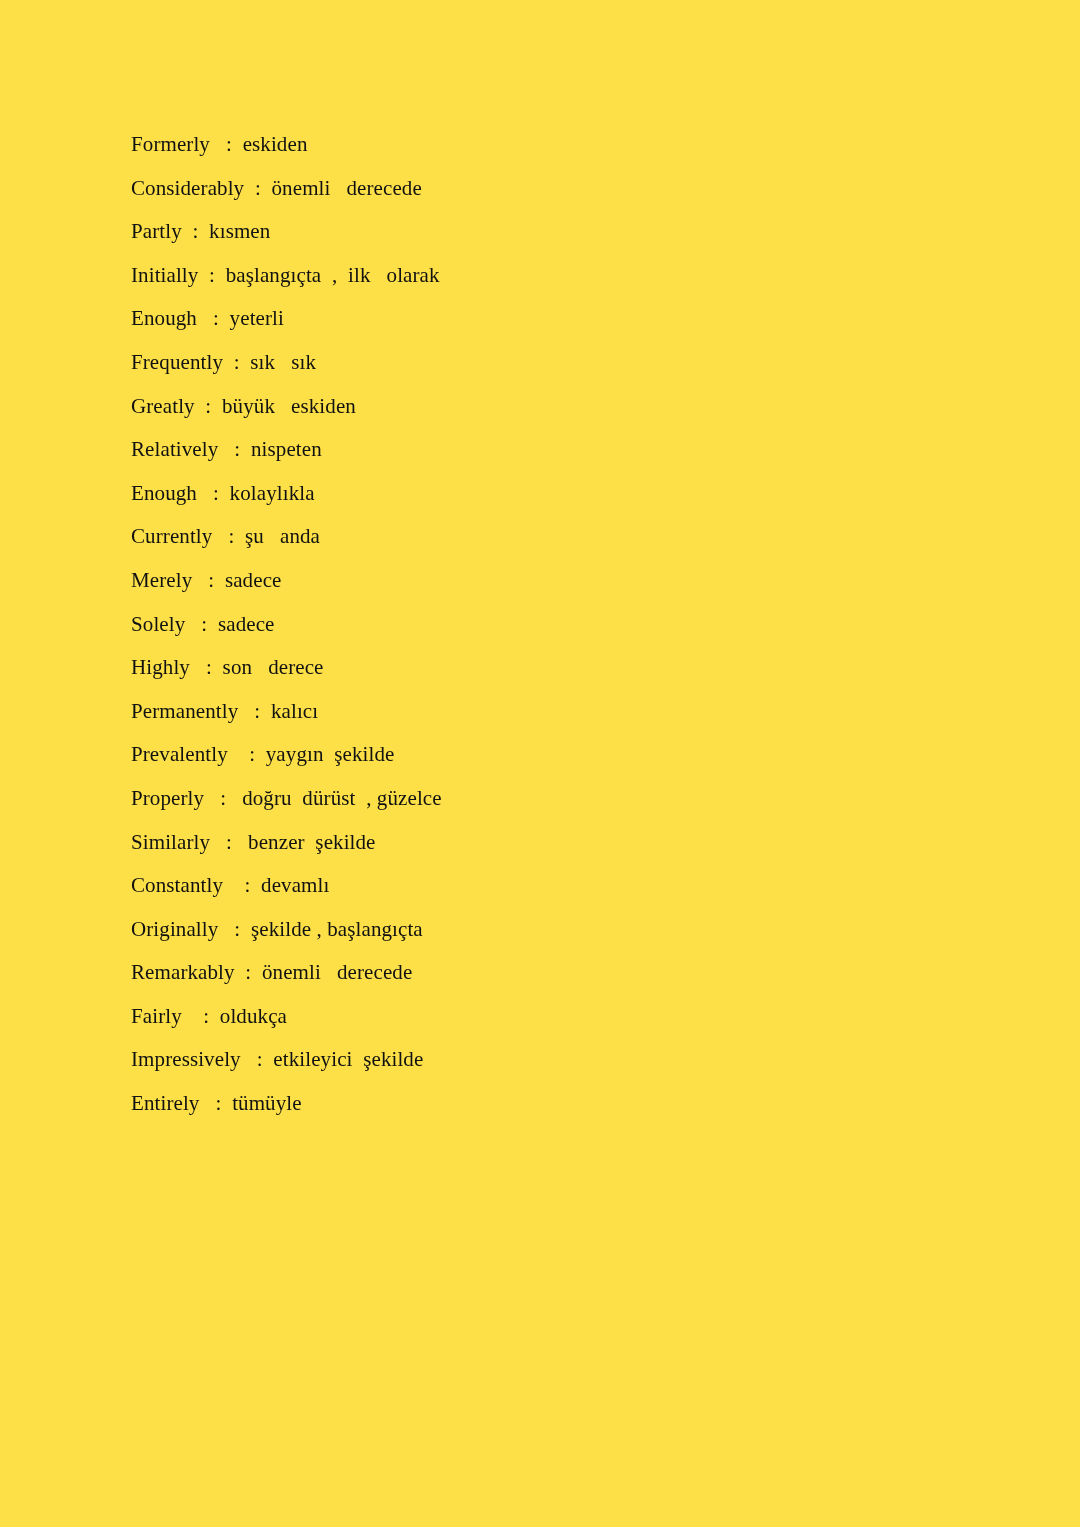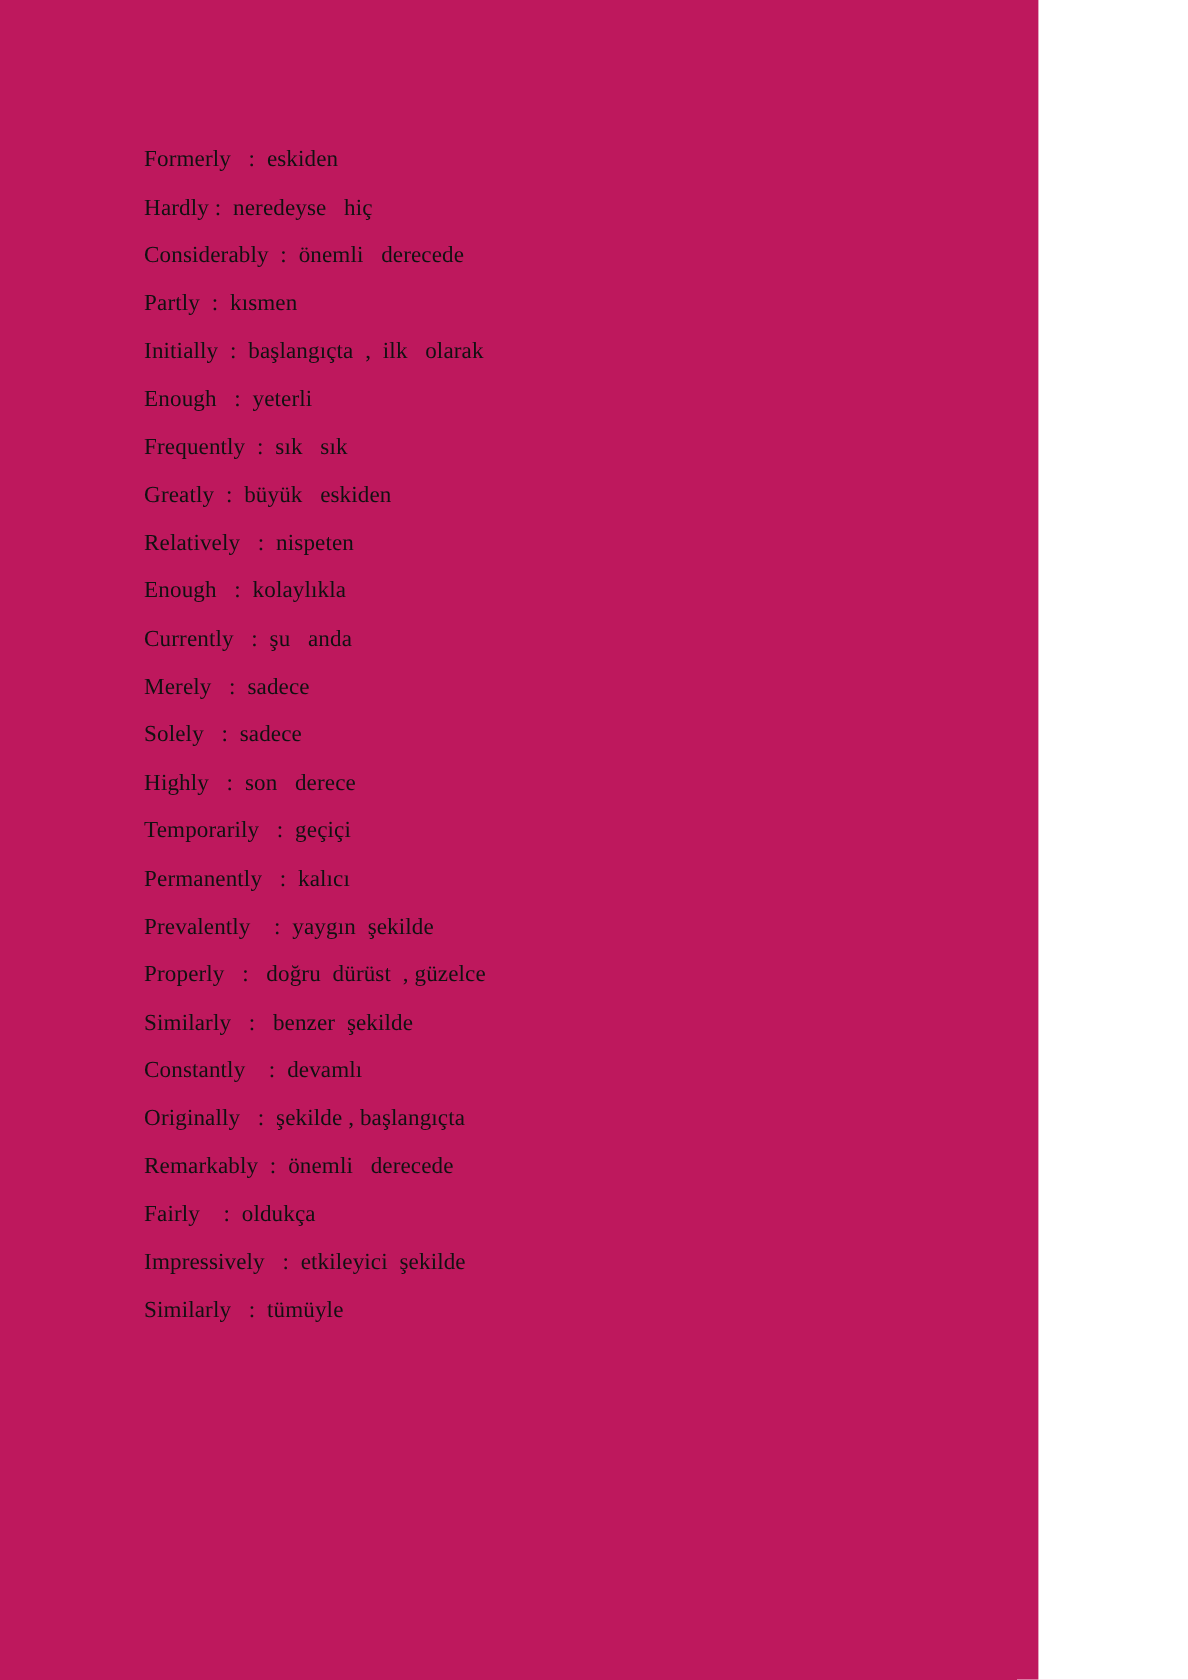--- a/index.html
+++ b/index.html
@@ -12,23 +12,23 @@
       height: 1527px;
       position: relative;
       overflow: hidden;
       font-family: "Liberation Serif", "DejaVu Serif", serif;
       color: #111111;
     }
     .page {
       position: absolute;
       left: 0;
       top: 0;
-      width: 944px;
+      width: 1080px;
       height: 1527px;
-      background: #be185d;
+      background: #fde047;
     }
     .vocab-list {
       position: absolute;
       left: 131px;
       top: 130px;
       margin: 0;
       padding: 0;
       list-style: none;
     }
     .vocab-item {
@@ -38,38 +38,36 @@
       white-space: pre;
       letter-spacing: 0.1px;
     }
   </style>
 </head>
 <body>
 
 <div class="page">
   <ul class="vocab-list">
     <li class="vocab-item">Formerly   :  eskiden</li>
-    <li class="vocab-item">Hardly :  neredeyse   hiç</li>
     <li class="vocab-item">Considerably  :  önemli   derecede</li>
     <li class="vocab-item">Partly  :  kısmen</li>
     <li class="vocab-item">Initially  :  başlangıçta  ,  ilk   olarak</li>
     <li class="vocab-item">Enough   :  yeterli</li>
     <li class="vocab-item">Frequently  :  sık   sık</li>
     <li class="vocab-item">Greatly  :  büyük   eskiden</li>
     <li class="vocab-item">Relatively   :  nispeten</li>
     <li class="vocab-item">Enough   :  kolaylıkla</li>
     <li class="vocab-item">Currently   :  şu   anda</li>
     <li class="vocab-item">Merely   :  sadece</li>
     <li class="vocab-item">Solely   :  sadece</li>
     <li class="vocab-item">Highly   :  son   derece</li>
-    <li class="vocab-item">Temporarily   :  geçiçi</li>
     <li class="vocab-item">Permanently   :  kalıcı</li>
     <li class="vocab-item">Prevalently    :  yaygın  şekilde</li>
     <li class="vocab-item">Properly   :   doğru  dürüst  , güzelce</li>
     <li class="vocab-item">Similarly   :   benzer  şekilde</li>
     <li class="vocab-item">Constantly    :  devamlı</li>
     <li class="vocab-item">Originally   :  şekilde , başlangıçta</li>
     <li class="vocab-item">Remarkably  :  önemli   derecede</li>
     <li class="vocab-item">Fairly    :  oldukça</li>
     <li class="vocab-item">Impressively   :  etkileyici  şekilde</li>
-    <li class="vocab-item">Similarly   :  tümüyle</li>
+    <li class="vocab-item">Entirely   :  tümüyle</li>
   </ul>
 </div>
 
 </body></html>

